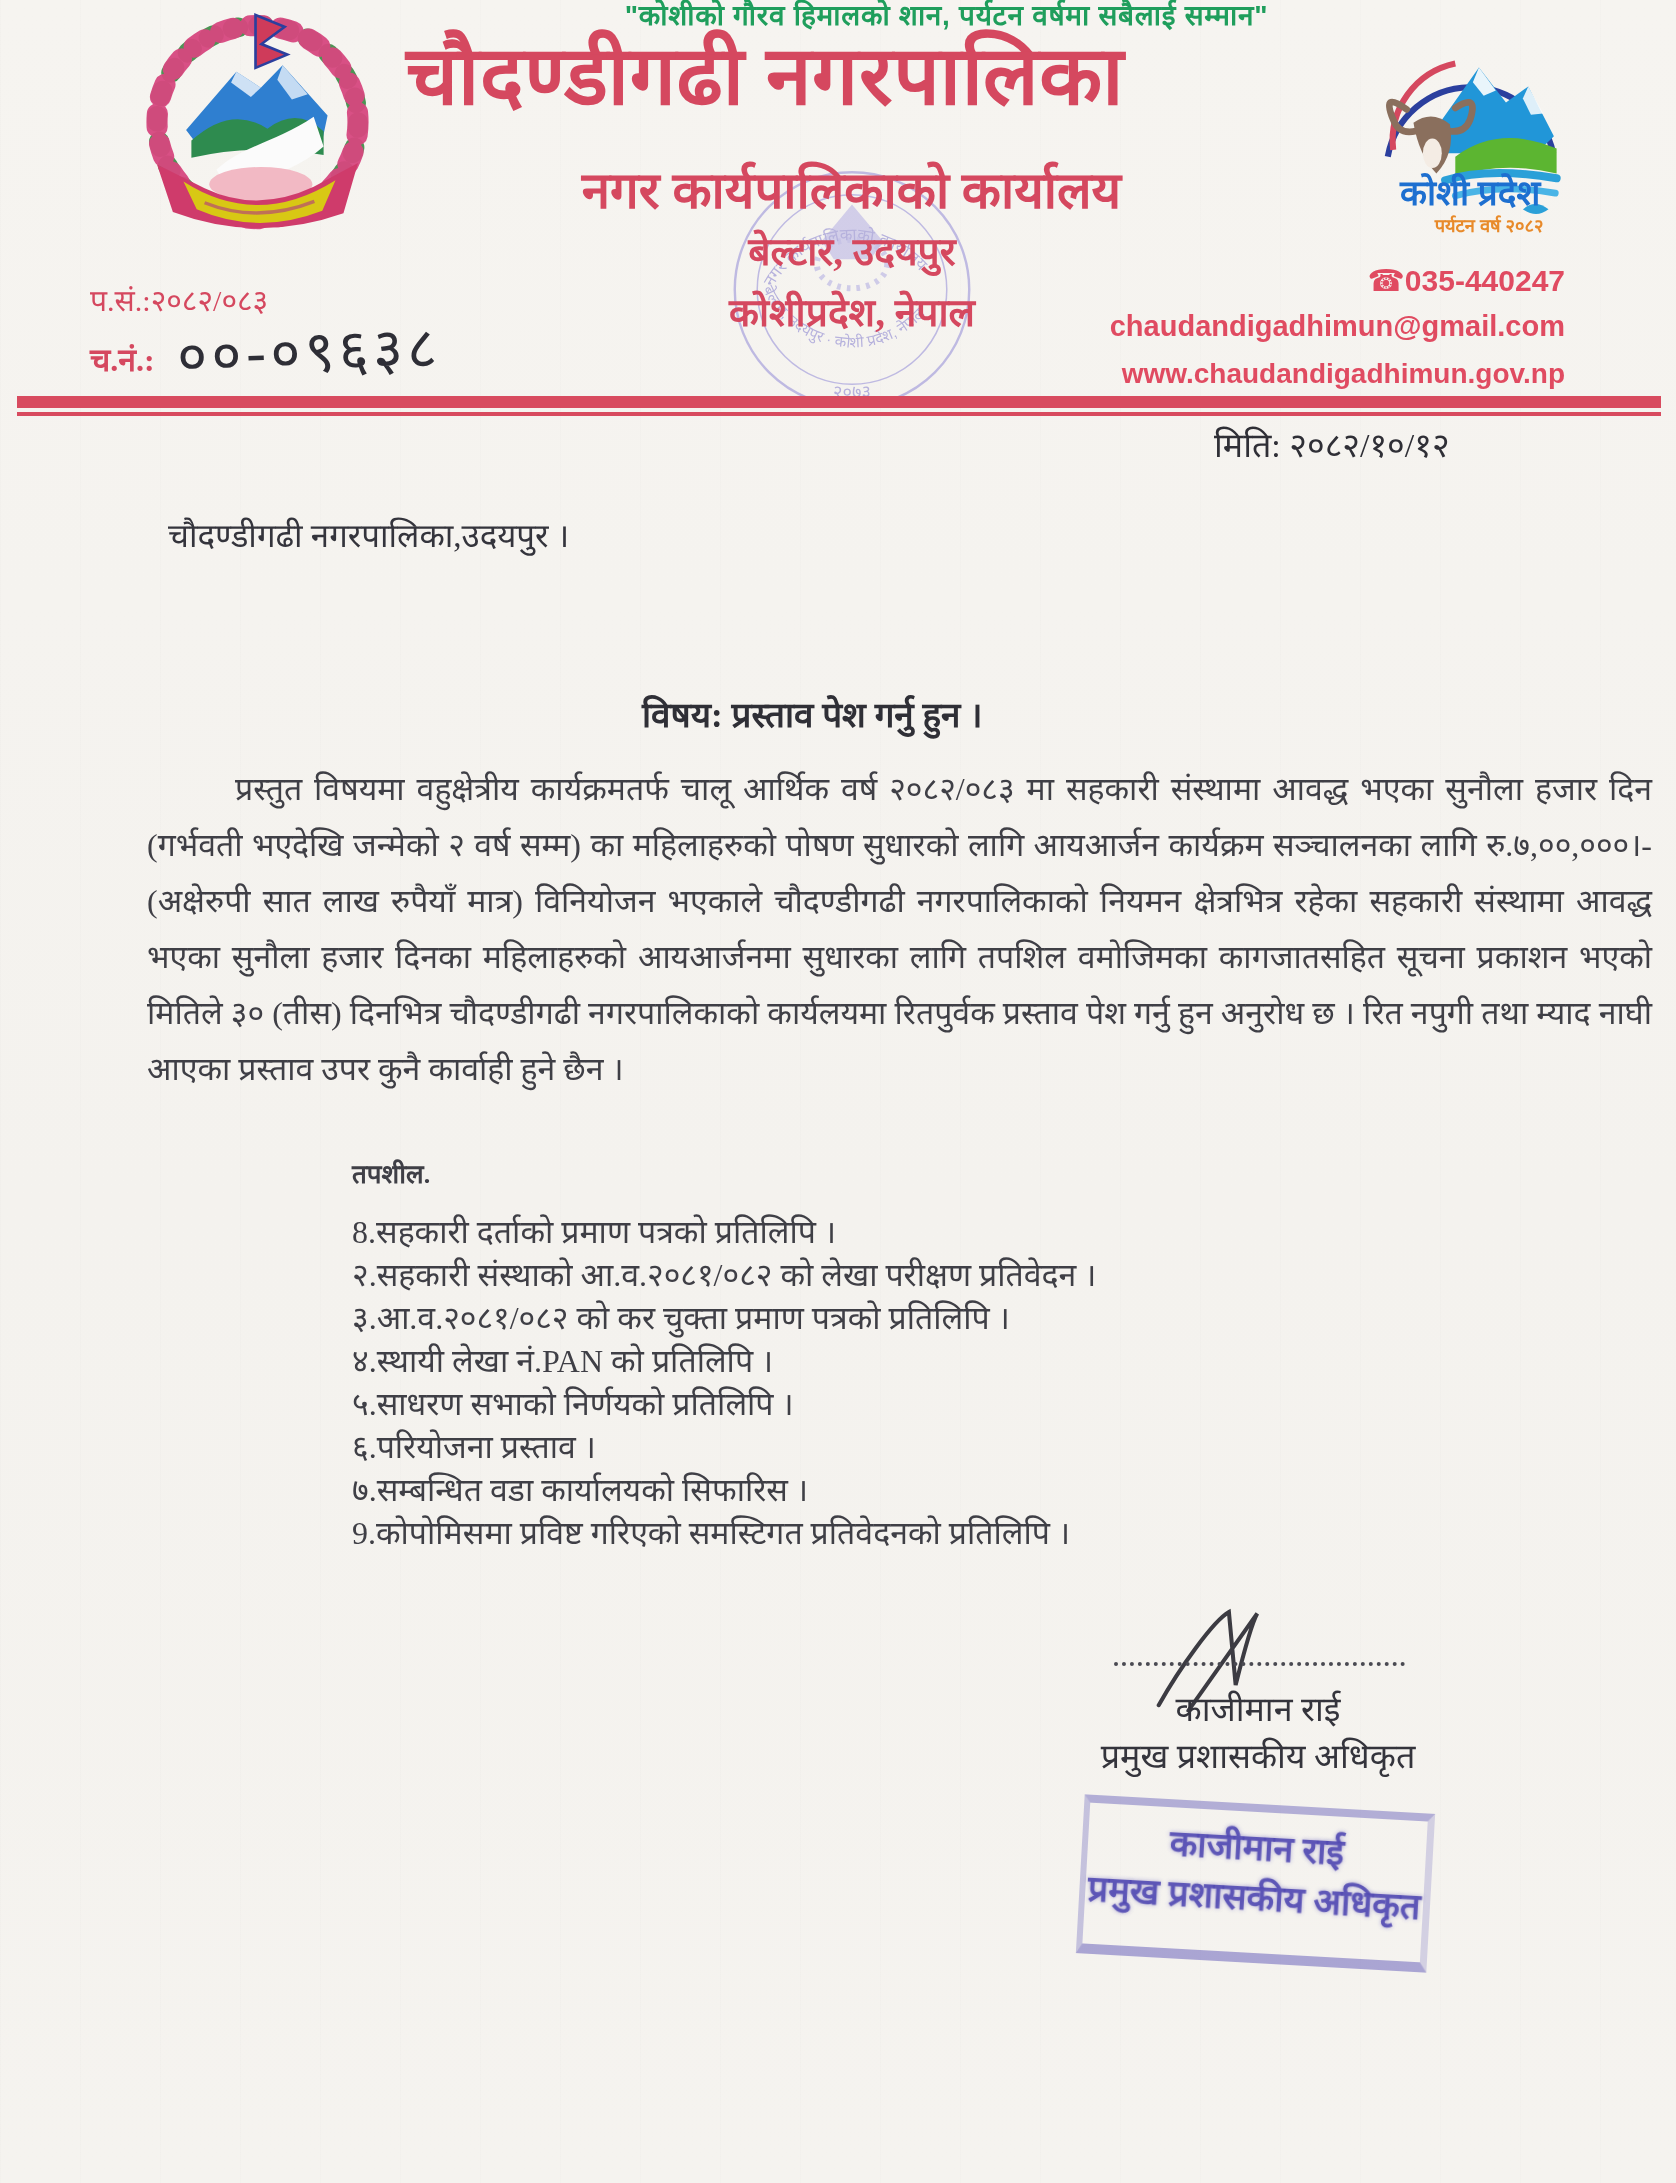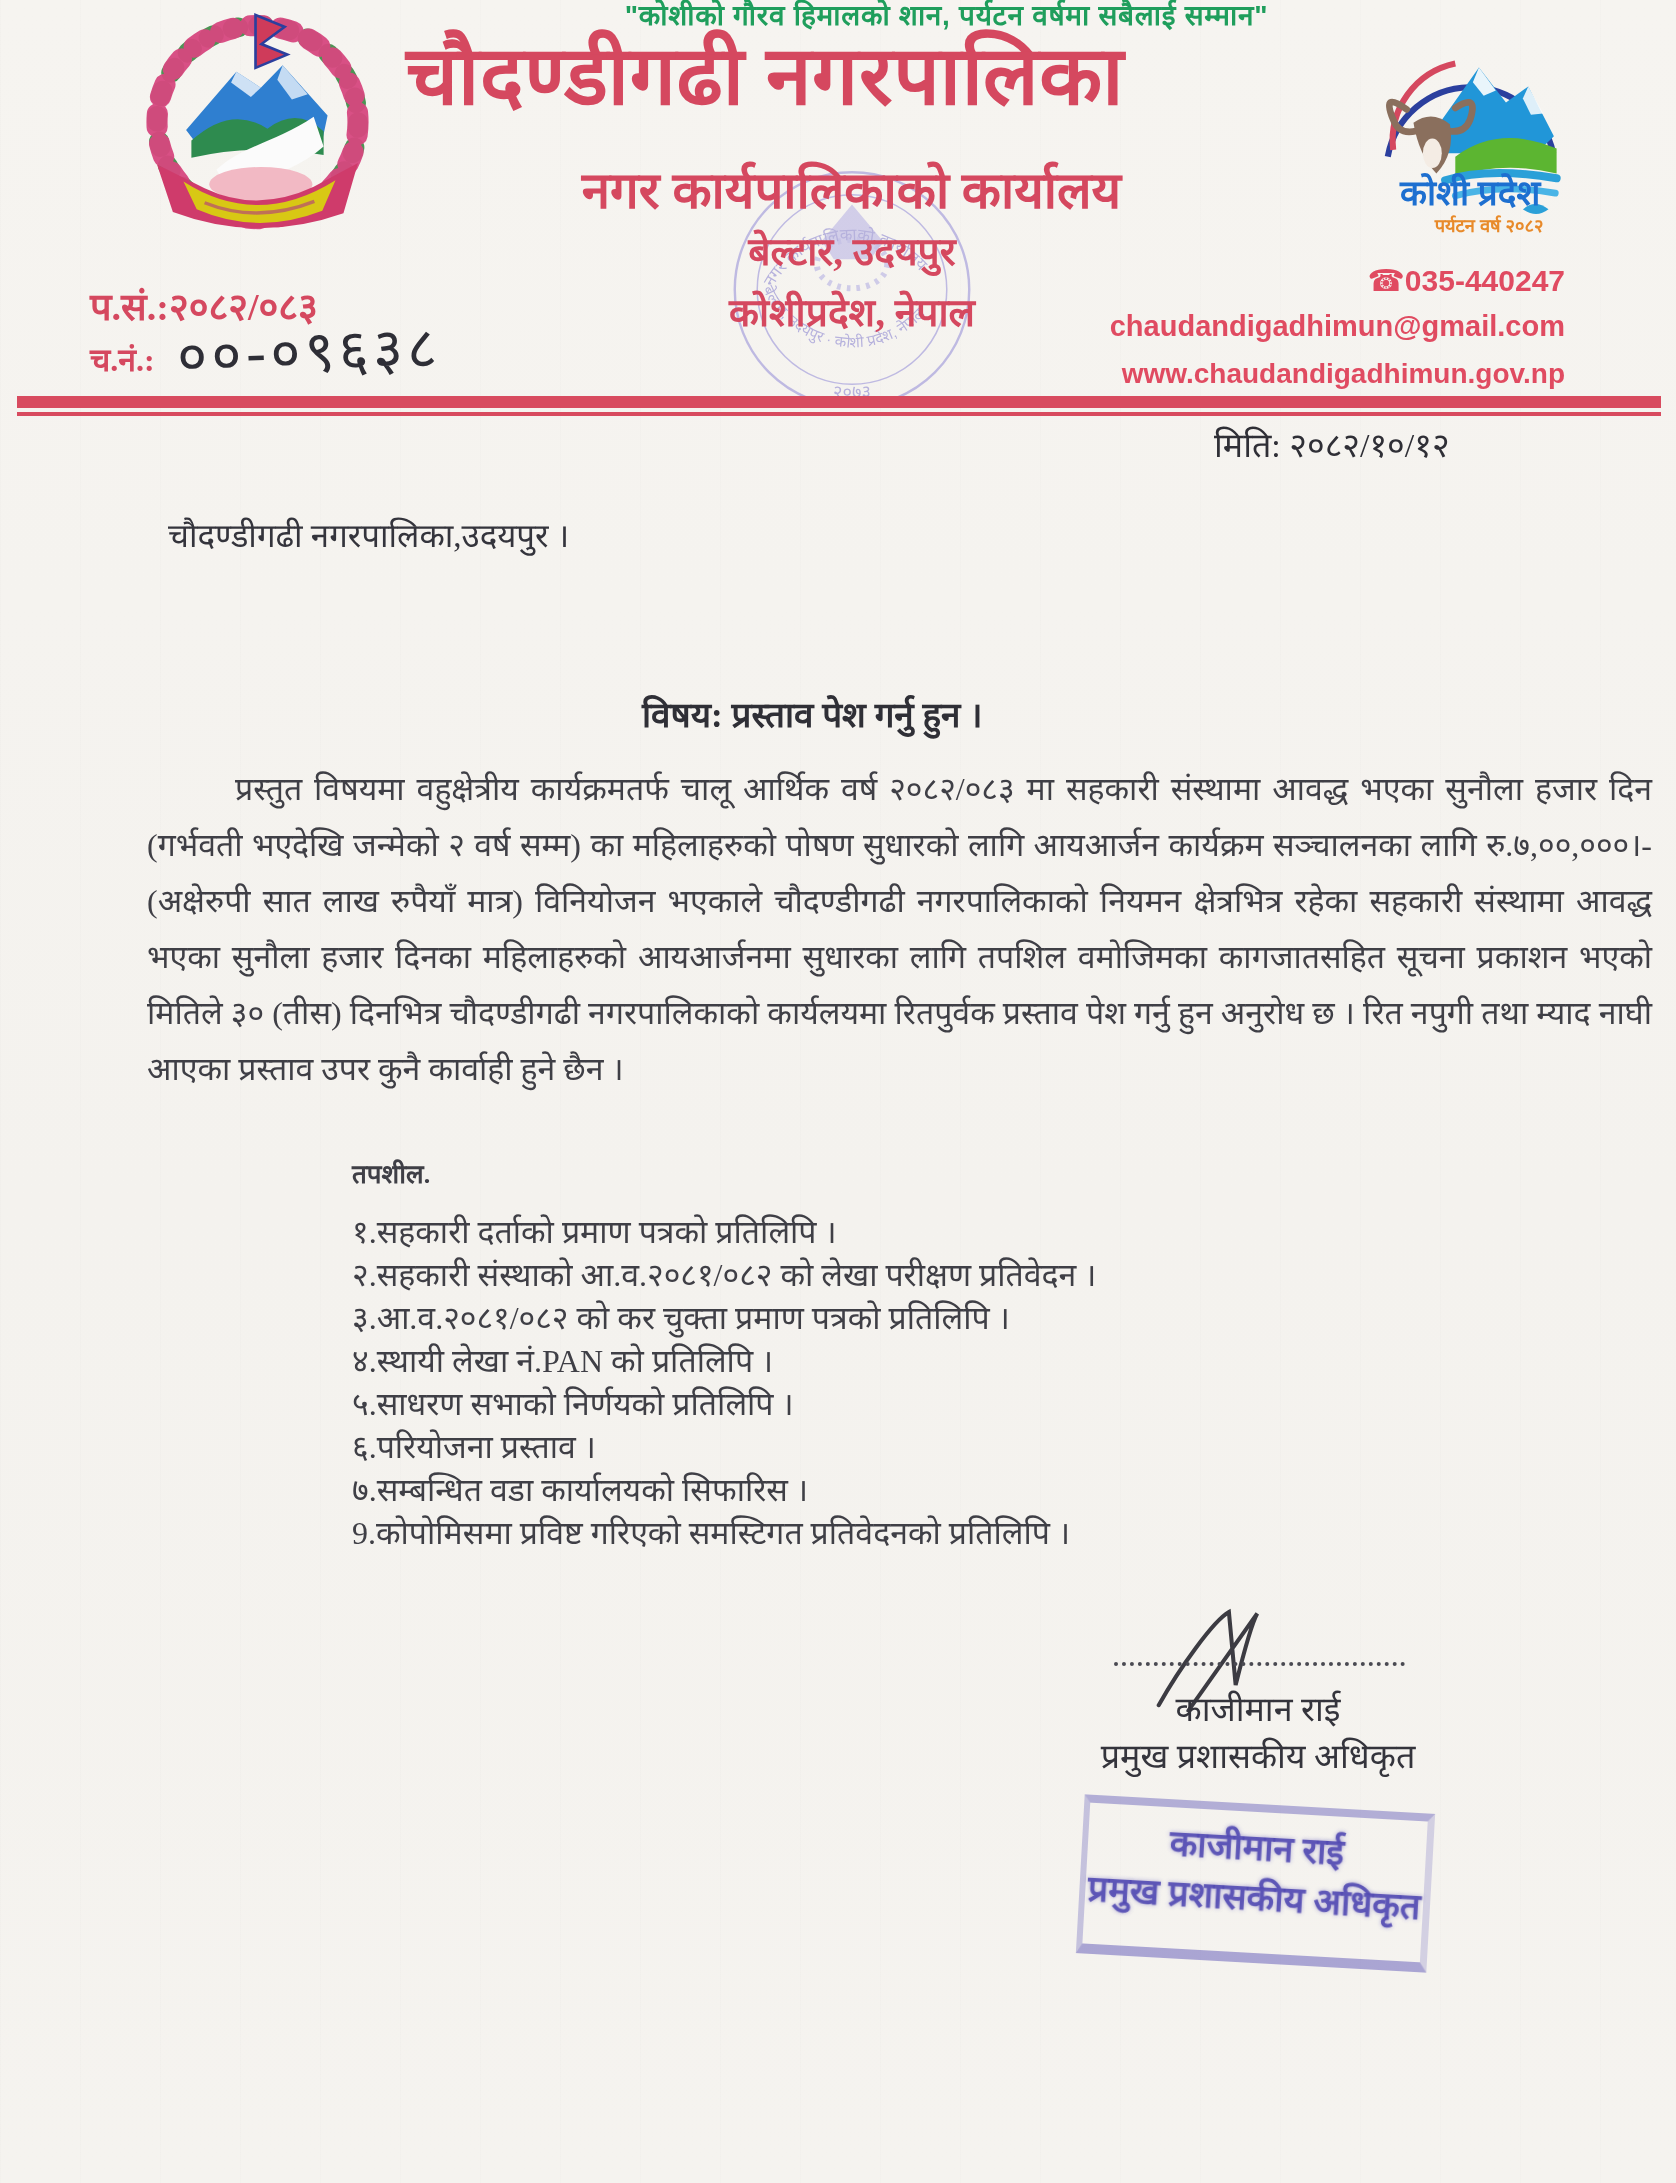--- a/index.html
+++ b/index.html
@@ -19,21 +19,21 @@
     font-family:"Liberation Sans","DejaVu Sans",sans-serif;
     font-size:28px; font-weight:bold; color:#1f9e5c; letter-spacing:0.7px;}
   .muni-title{left:406px; top:32px; width:906px; text-align:left;
     font-size:82px; font-weight:bold; color:#d5485f; letter-spacing:0.7px; line-height:1.1;}
   .office-name{left:473px; top:153px; width:757px; text-align:center;
     font-size:51px; font-weight:bold; color:#d5485f;}
   .place-line{left:602px; top:223px; width:500px; text-align:center;
     font-size:39px; font-weight:bold; color:#d5485f;}
   .province-line{left:602px; top:284px; width:500px; text-align:center;
     font-size:39px; font-weight:bold; color:#d5485f;}
-  .ref-line{left:90px; top:279px; font-size:38px; font-weight:bold; color:#d5485f;}
+  .ref-line{left:90px; top:279px; font-size:30px; font-weight:normal; color:#d5485f;}
   .dispatch-line{left:90px; top:337px; font-size:32px; font-weight:bold; color:#d5485f;}
   .dispatch-number{left:177px; top:310px; font-size:58px; color:#2e2e36;
     font-family:"DejaVu Sans","Liberation Sans",sans-serif;
     transform:rotate(-2deg); letter-spacing:4px;}
   .contact{right:111px; top:265px; text-align:right;
     font-family:"Liberation Sans","DejaVu Sans",sans-serif; font-weight:bold; color:#e04b61;}
   .contact .phone{font-size:30px; line-height:32px; margin-bottom:13.5px;}
   .contact .email{font-size:29px; line-height:31px; margin-bottom:17.6px;}
   .contact .web{font-size:28px; line-height:30px;}
   .rule-thick{left:17px; right:15px; top:396px; height:11.5px; background:#d84b5f;}
@@ -157,21 +157,21 @@
   <div class="abs recipient">
     <div class="nowrap">चौदण्डीगढी नगरपालिका,उदयपुर ।</div>
   </div>
 
   <div class="abs subject nowrap">विषय: प्रस्ताव पेश गर्नु हुन ।</div>
 
   <div class="abs body-par">प्रस्तुत विषयमा वहुक्षेत्रीय कार्यक्रमतर्फ चालू आर्थिक वर्ष २०८२/०८३ मा सहकारी संस्थामा आवद्ध भएका सुनौला हजार दिन (गर्भवती भएदेखि जन्मेको २ वर्ष सम्म) का महिलाहरुको पोषण सुधारको लागि आयआर्जन कार्यक्रम सञ्चालनका लागि रु.७,००,०००।- (अक्षेरुपी सात लाख रुपैयाँ मात्र) विनियोजन भएकाले चौदण्डीगढी नगरपालिकाको नियमन क्षेत्रभित्र रहेका सहकारी संस्थामा आवद्ध भएका सुनौला हजार दिनका महिलाहरुको आयआर्जनमा सुधारका लागि तपशिल वमोजिमका कागजातसहित सूचना प्रकाशन भएको मितिले ३० (तीस) दिनभित्र चौदण्डीगढी नगरपालिकाको कार्यलयमा रितपुर्वक प्रस्ताव पेश गर्नु हुन अनुरोध छ । रित नपुगी तथा म्याद नाघी आएका प्रस्ताव उपर कुनै कार्वाही हुने छैन ।</div>
 
   <div class="abs details">
     <div class="details-heading">तपशील.</div>
-    <div class="detail-item nowrap">१.सहकारी दर्ताको प्रमाण पत्रको प्रतिलिपि ।</div>
+    <div class="detail-item nowrap">8.सहकारी दर्ताको प्रमाण पत्रको प्रतिलिपि ।</div>
     <div class="detail-item nowrap">२.सहकारी संस्थाको आ.व.२०८१/०८२ को लेखा परीक्षण प्रतिवेदन ।</div>
     <div class="detail-item nowrap">३.आ.व.२०८१/०८२ को कर चुक्ता प्रमाण पत्रको प्रतिलिपि ।</div>
     <div class="detail-item nowrap">४.स्थायी लेखा नं.PAN को प्रतिलिपि ।</div>
     <div class="detail-item nowrap">५.साधरण सभाको निर्णयको प्रतिलिपि ।</div>
     <div class="detail-item nowrap">६.परियोजना प्रस्ताव ।</div>
     <div class="detail-item nowrap">७.सम्बन्धित वडा कार्यालयको सिफारिस ।</div>
     <div class="detail-item nowrap">9.कोपोमिसमा प्रविष्ट गरिएको समस्टिगत प्रतिवेदनको प्रतिलिपि ।</div>
   </div>
 
   <svg class="abs sig-squiggle" viewBox="0 0 260 160">

